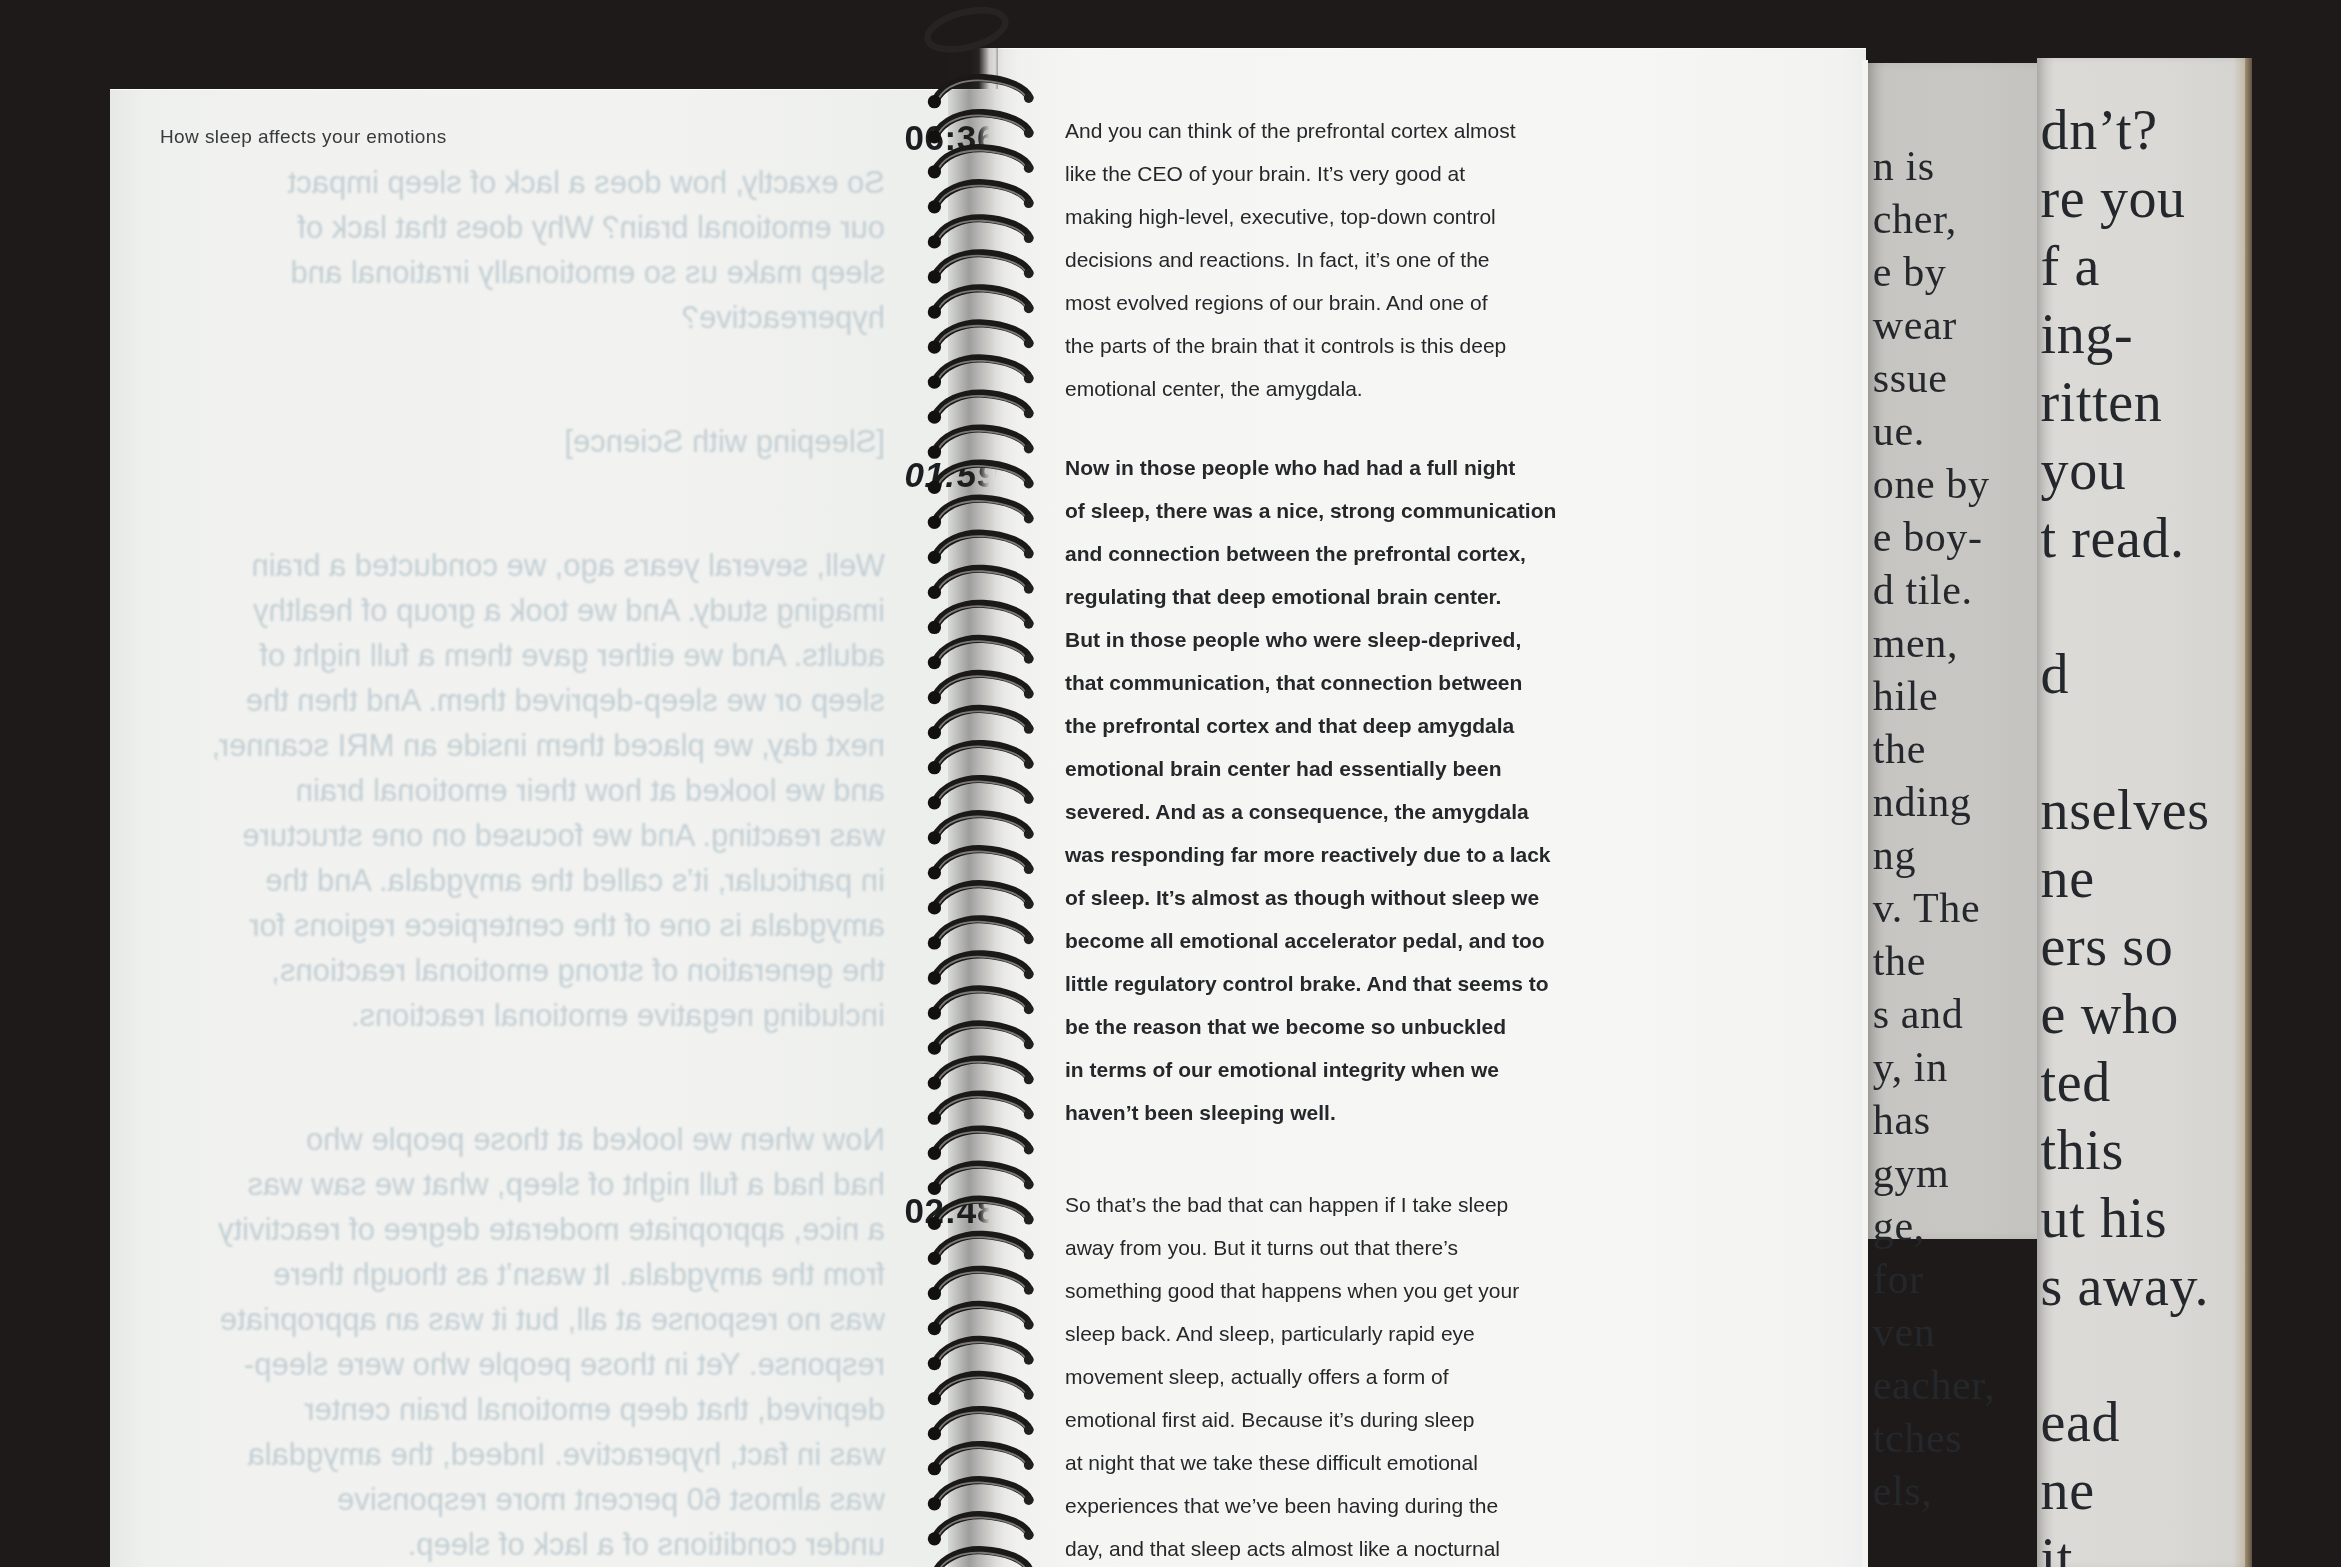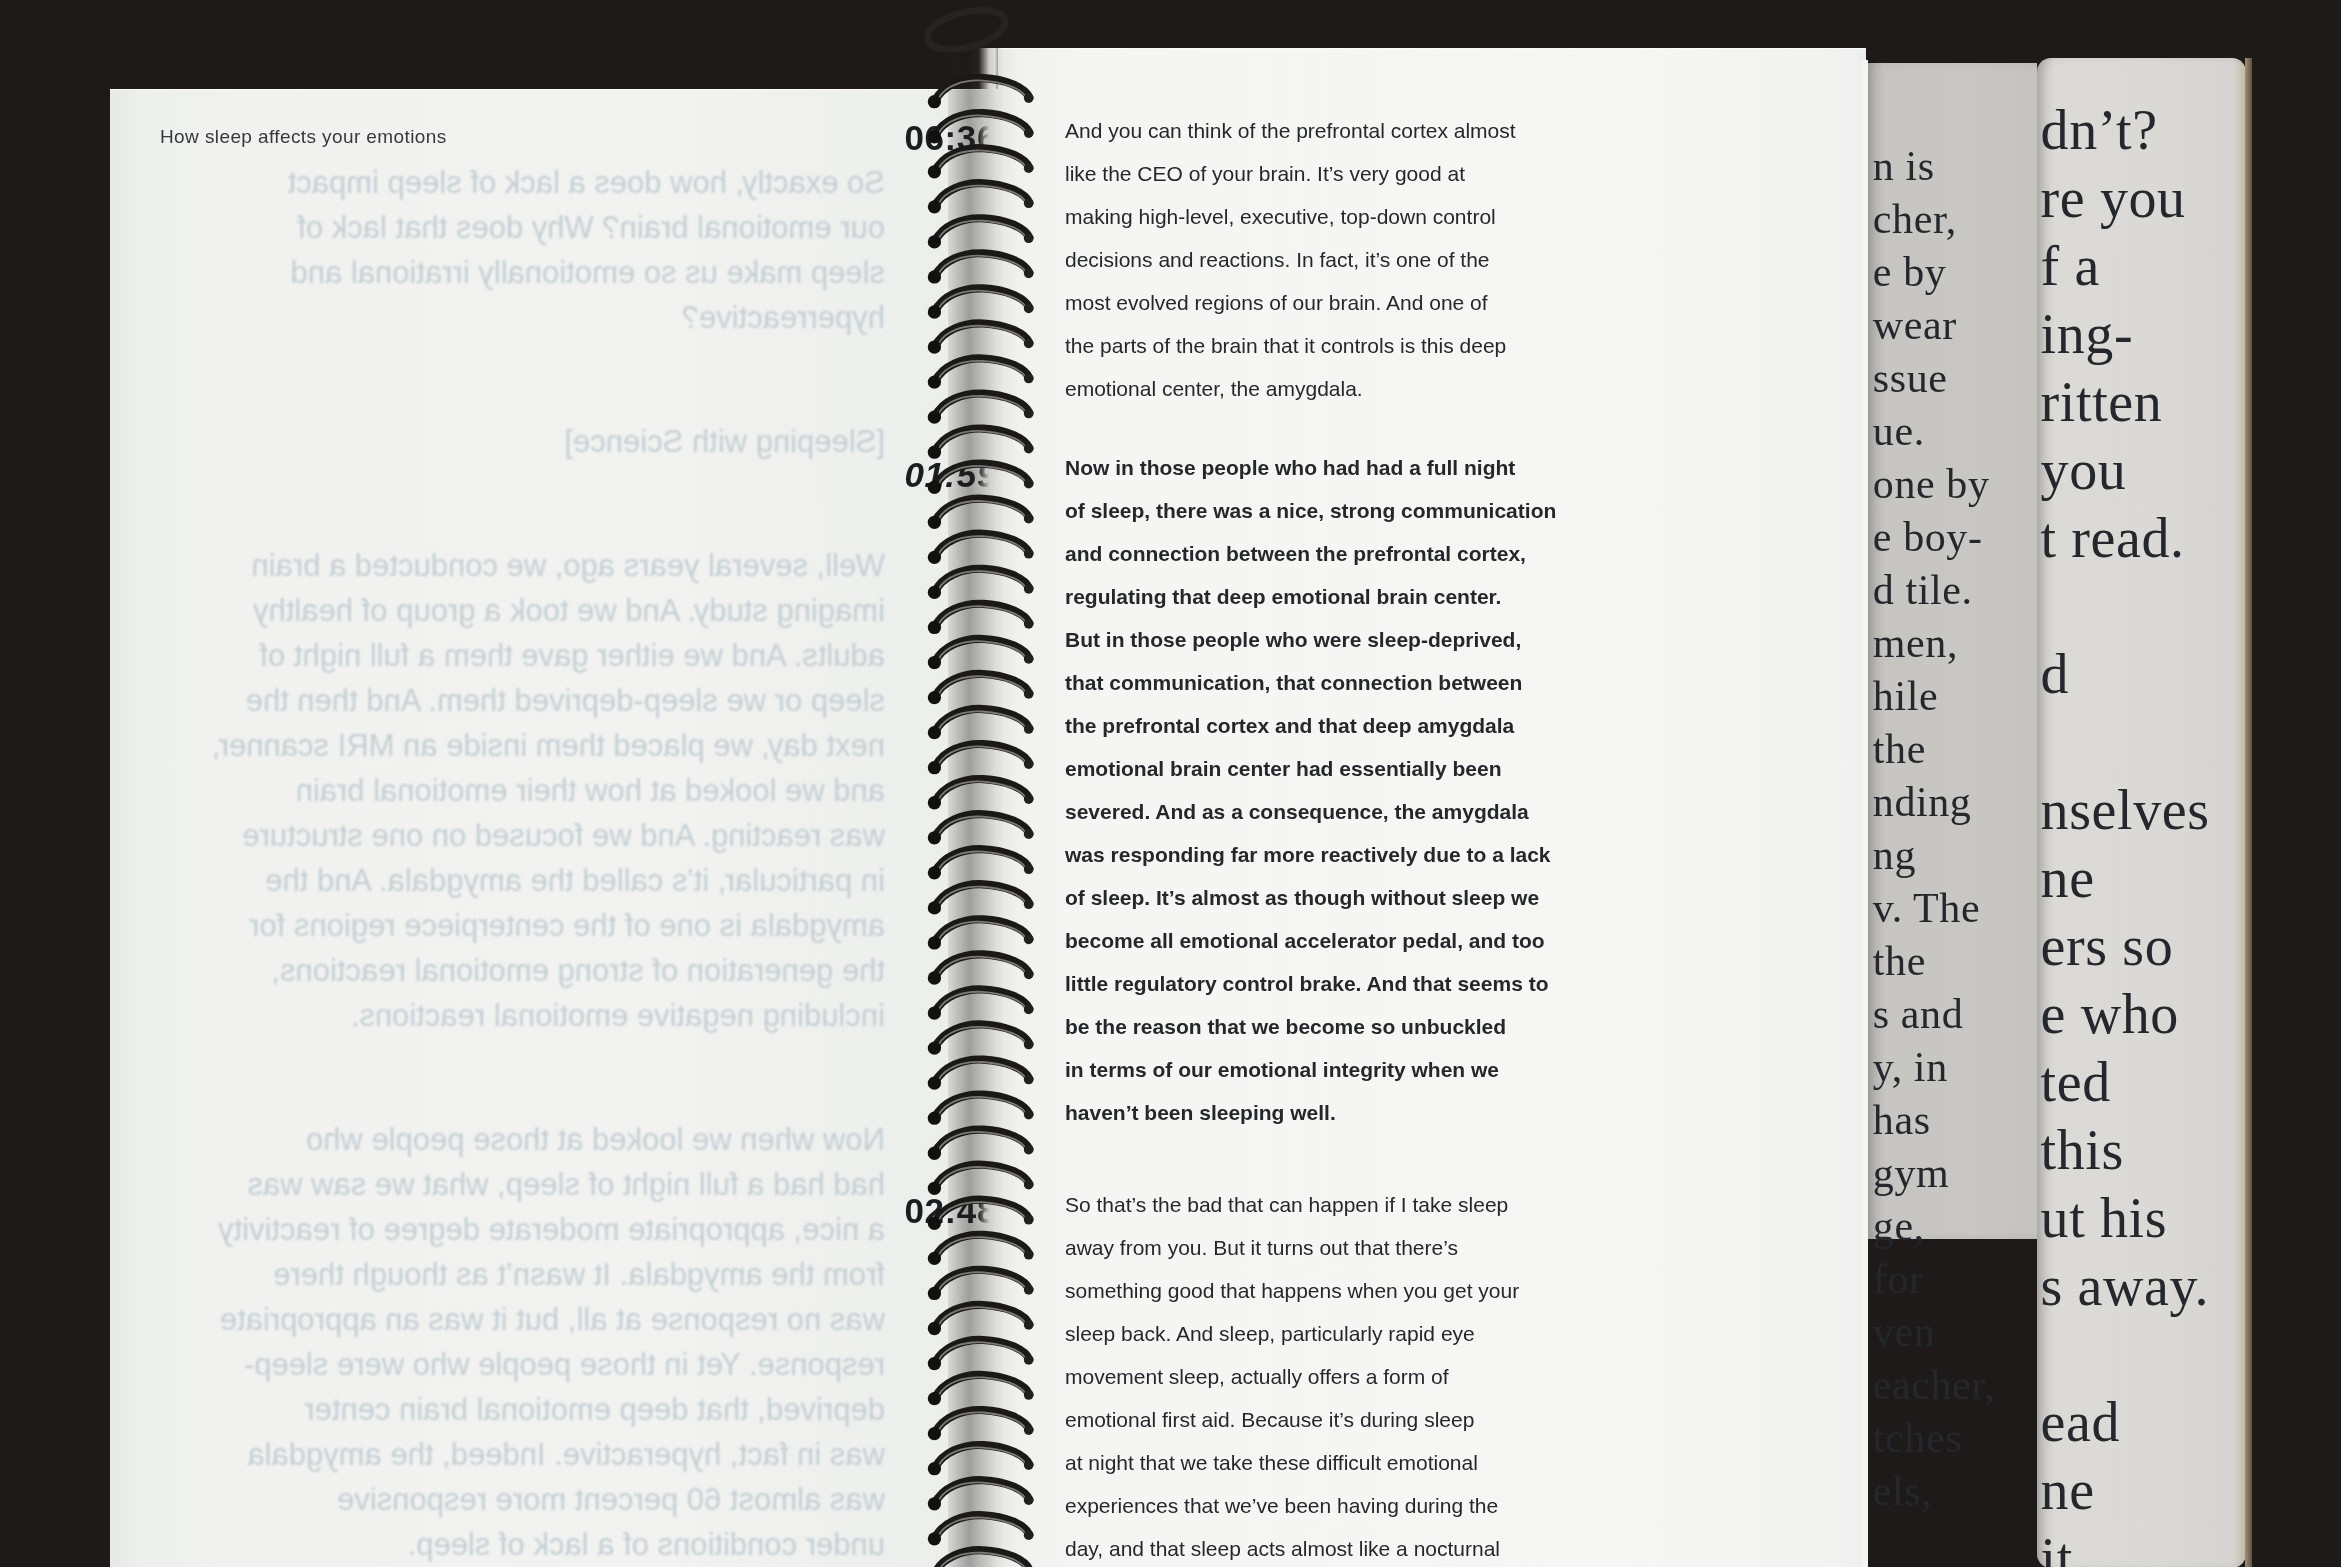--- a/index.html
+++ b/index.html
@@ -33,21 +33,21 @@
   
   .edge-sliver{position:absolute;left:1862px;top:60px;width:6px;height:1507px;background:#f4f4f1;}
   .edge-middle{position:absolute;left:1868px;top:63px;width:169px;height:1176px;
     background:linear-gradient(90deg,#bdbbb7 0,#c7c5c1 15.7px,#c9c7c3 60%,#c5c3bf 100%);
     box-shadow:inset 9.7px 0 15.7px -8.5px rgba(0,0,0,.30);}
   .edge-middle .frag-col{position:absolute;left:4.8px;top:77px;width:165px;
     font-family:"Liberation Serif",serif;color:var(--serif-ink,#24282c);
     font-size:42px;line-height:53px;letter-spacing:0.6px;}
   .edge-right{position:absolute;left:2037px;top:58px;width:209px;height:1510px;
     background:linear-gradient(90deg,#c9c8c5 0,#dbdad6 18px,#dad9d5 58%,#d5d4d0 94%,#c2b8a4 100%);
-    box-shadow:inset 8.5px 0 13.3px -7.3px rgba(0,0,0,.28);border-radius:14px;}
+    box-shadow:inset 8.5px 0 13.3px -7.3px rgba(0,0,0,.28);}
   .edge-right .frag-col{position:absolute;left:3.6px;top:38px;width:206px;
     font-family:"Liberation Serif",serif;color:var(--serif-ink,#24282c);
     font-size:56px;line-height:68px;letter-spacing:0.6px;}
   .edge-spine{position:absolute;left:2245px;top:58px;width:7.3px;height:1510px;
     background:linear-gradient(90deg,#a08f75,#5f5340);}
   .frag-line{white-space:pre;}
 </style>
 </head>
 <body>
 

